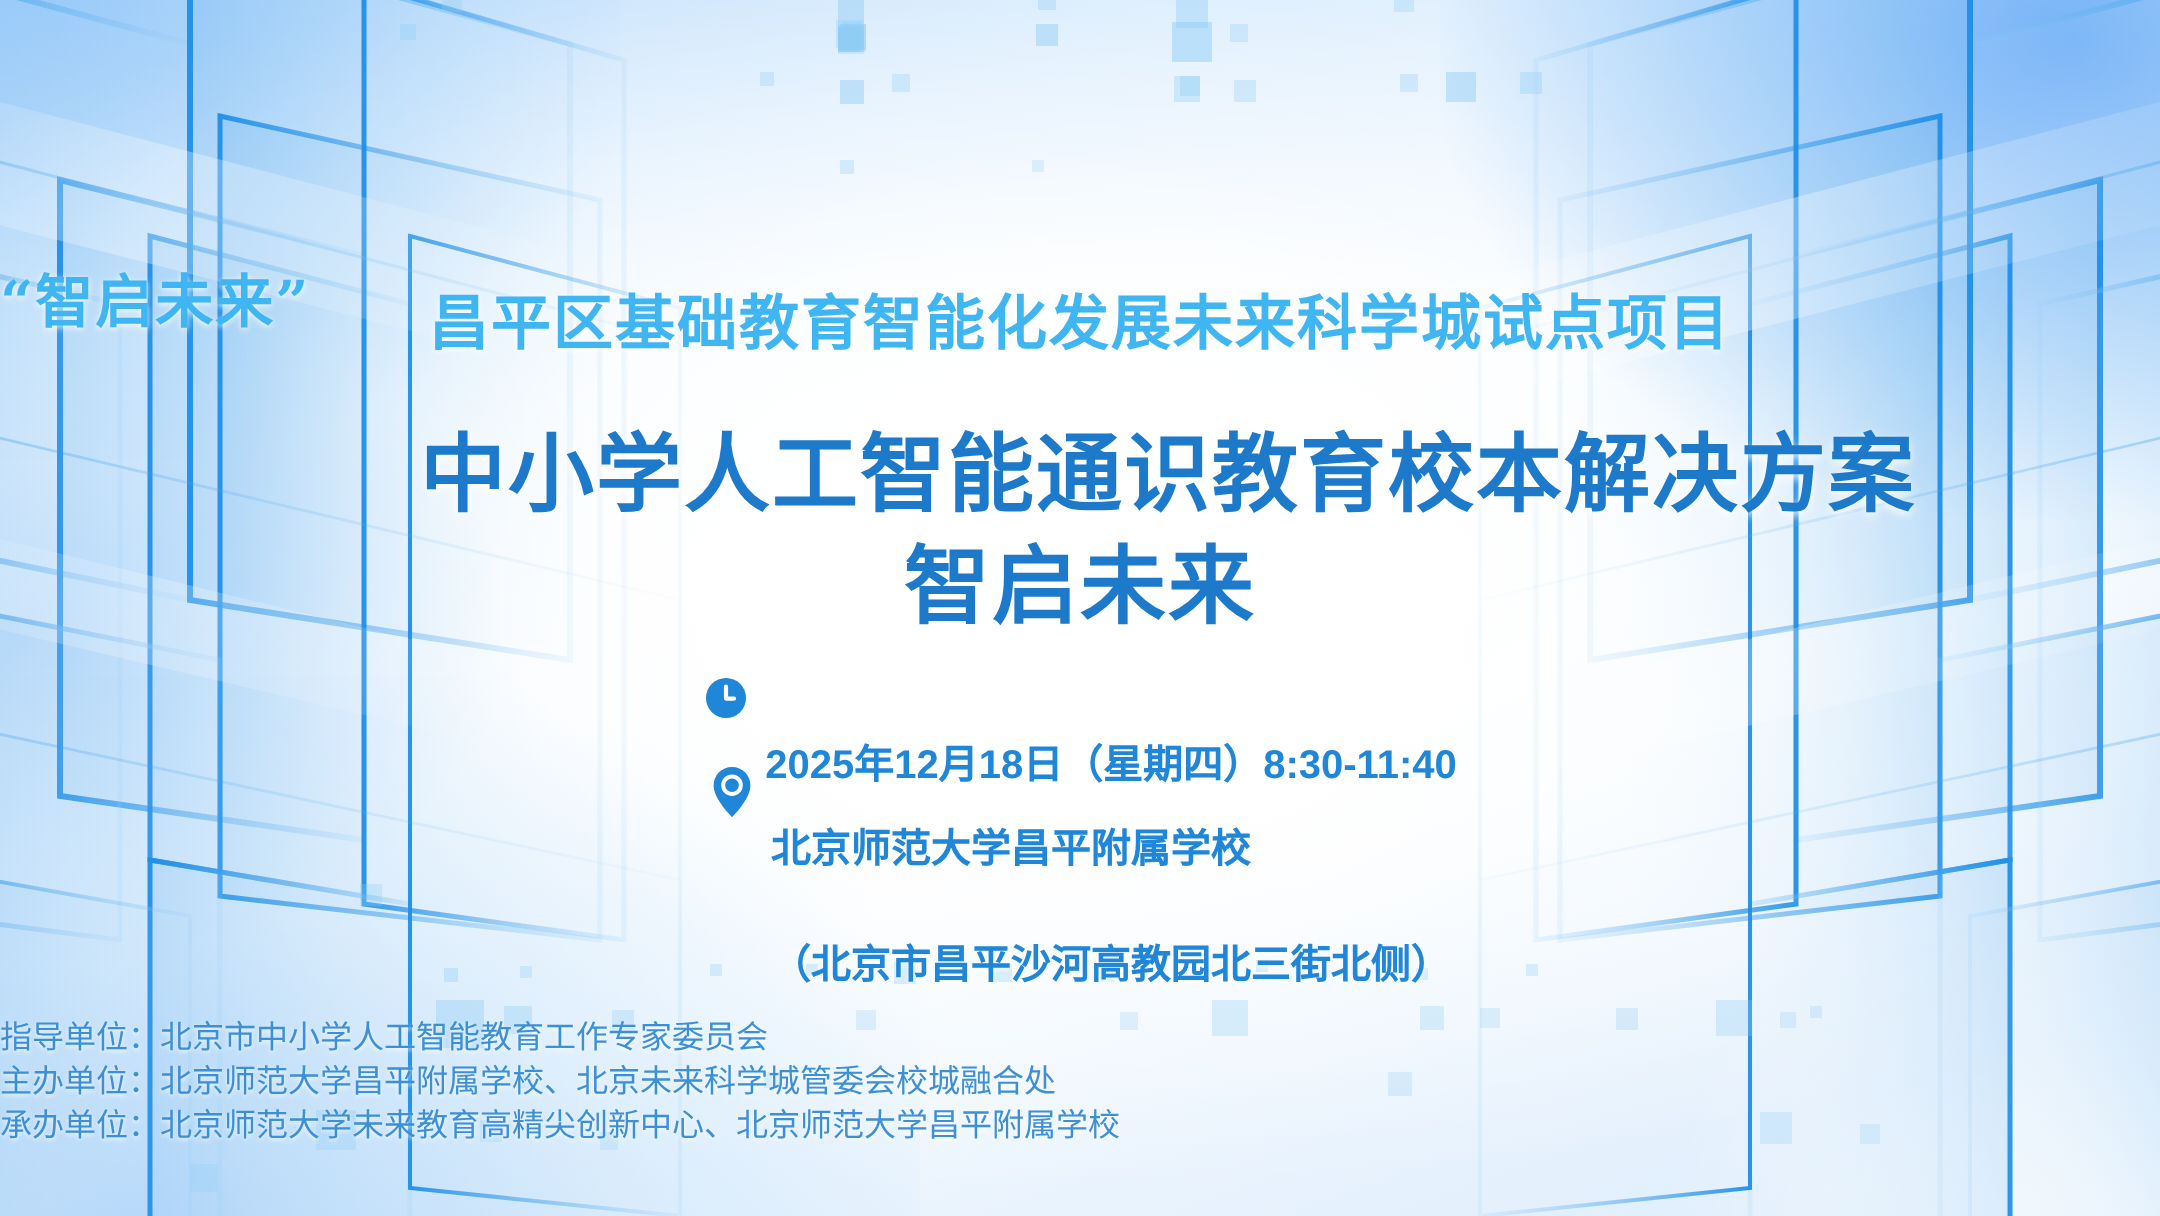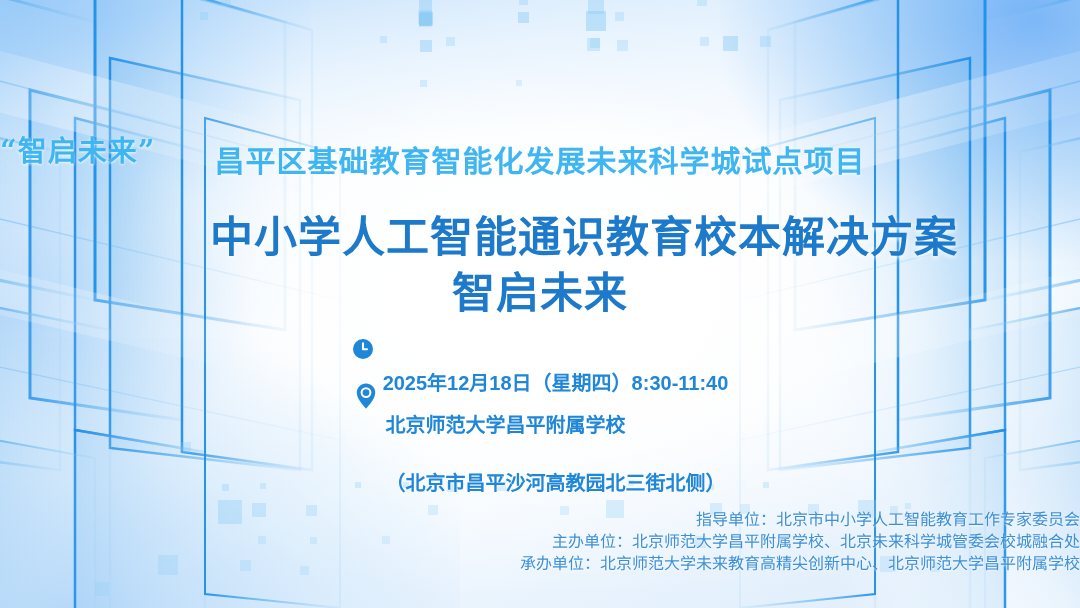--- a/index.html
+++ b/index.html
@@ -71,21 +71,21 @@
     font-size:20px;font-weight:bold;color:#1f86d8;line-height:26px;
     font-family:"Liberation Sans","DejaVu Sans",sans-serif;
     text-shadow:0 1px 2px rgba(255,255,255,0.9);
     margin-top:32px;
   }
   #datetime-row{top:338px;}
   #venue-row{top:380px;}
   #venue-row .info-icon{margin-top:2px;}
 
   .footer{
-    position:absolute;left:0;width:1080px;text-align:right;
+    position:absolute;left:0;width:1080px;text-align:left;
     font-size:16px;color:#3d8fd6;line-height:22px;font-weight:normal;
     font-family:"Liberation Sans","DejaVu Sans",sans-serif;
     text-shadow:0 1px 2px rgba(255,255,255,0.8);
   }
   #footer-l1{top:509px;}
   #footer-l2{top:531px;}
   #footer-l3{top:553px;}
 </style>
 </head>
 <body>

